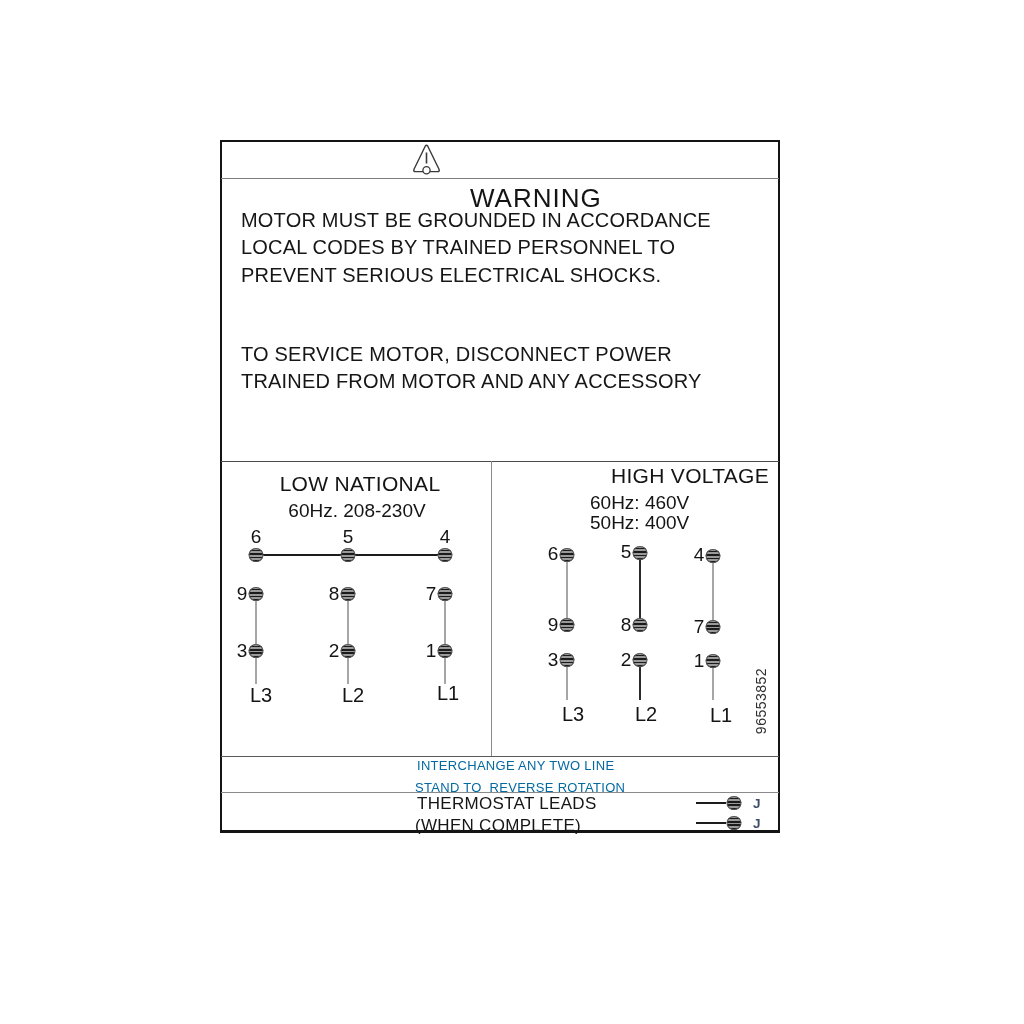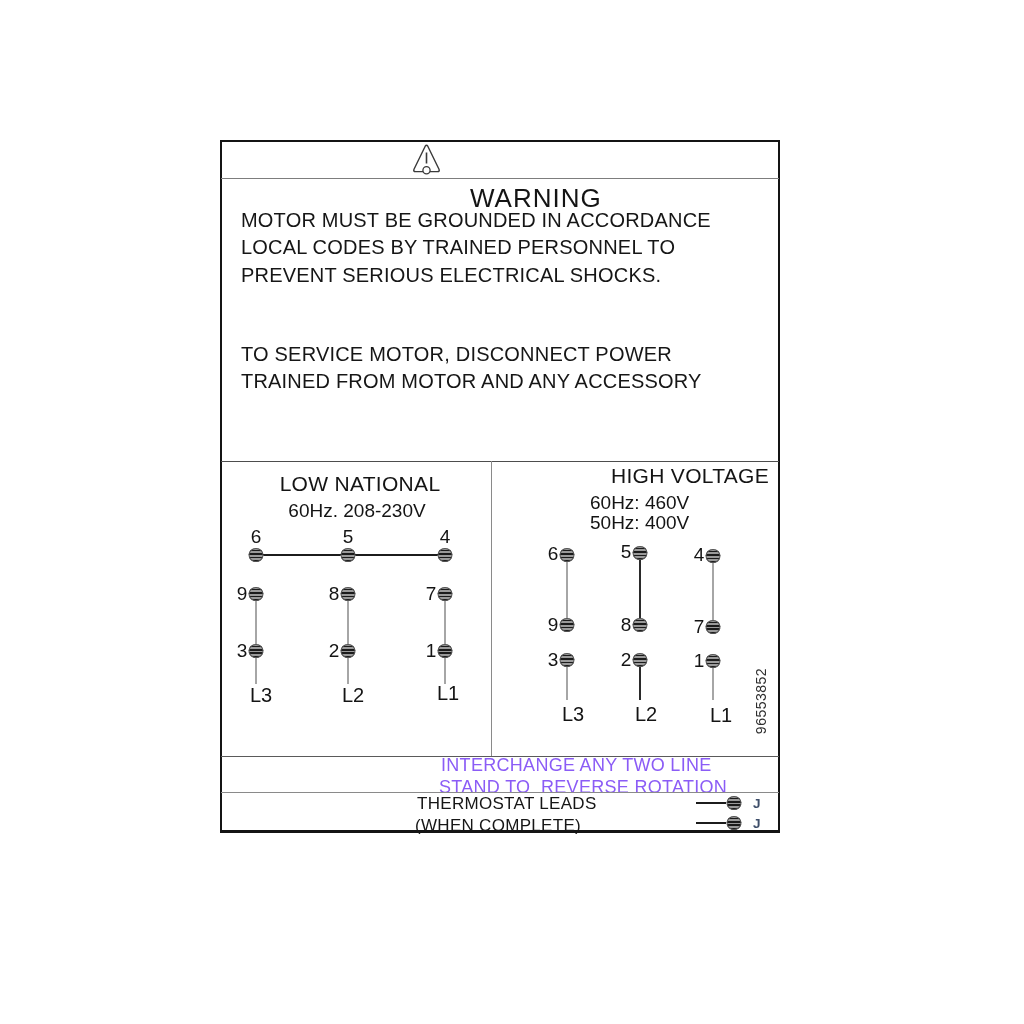--- a/index.html
+++ b/index.html
@@ -26,21 +26,21 @@
   .screw{
     position:absolute;width:15px;height:14px;border-radius:50%;
     transform:translate(-50%,-50%);
     background:repeating-linear-gradient(to bottom,#9a9a9a 0px,#9a9a9a 1.7px,#1b1b1b 1.7px,#1b1b1b 3.4px);
     box-shadow:inset 0 0 0 1px #555;
   }
   .wire{position:absolute;width:1.5px;}
   .wire-gray{background:#a6a6a6;}
   .wire-dark{background:#2a2a2a;}
   .jumper{position:absolute;height:1.5px;background:#1c1c1c;}
-  .smalltxt{font-size:18px;letter-spacing:0.3px;color:#8b5cf6;margin-left:24px;}
+  .smalltxt{font-size:13px;letter-spacing:0.3px;color:#0369a1;}
   .notetxt{font-size:17px;letter-spacing:0.3px;color:#161616;}
   .pre{white-space:pre;}
   .jlabel{font-size:13.5px;font-weight:bold;}
   .partnum{
     position:absolute;left:716px;top:693px;width:90px;text-align:center;
     transform:rotate(-90deg);font-size:14px;color:#2e2e2e;letter-spacing:0.5px;
   }
 </style>
 </head>
 <body>

